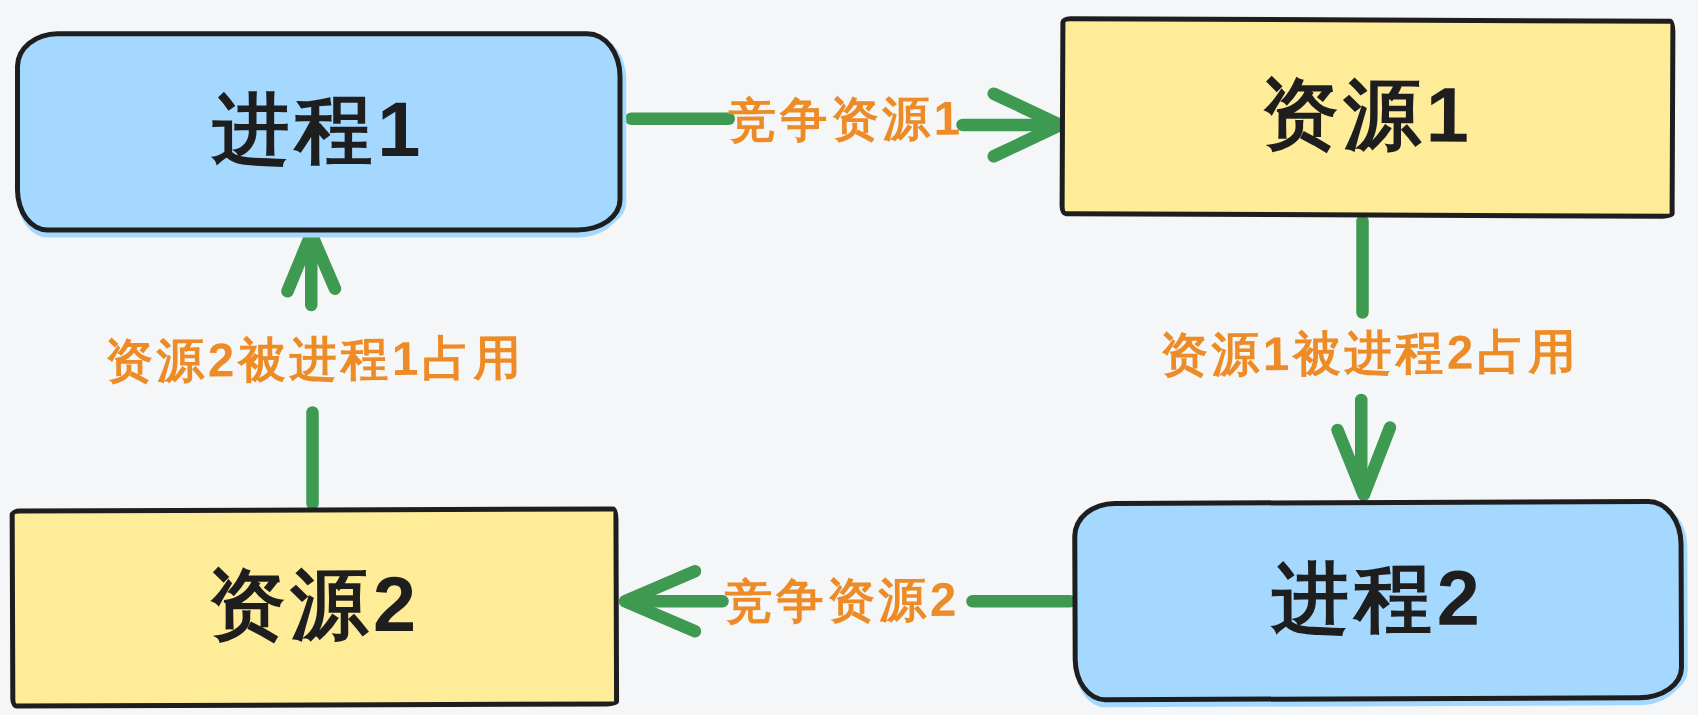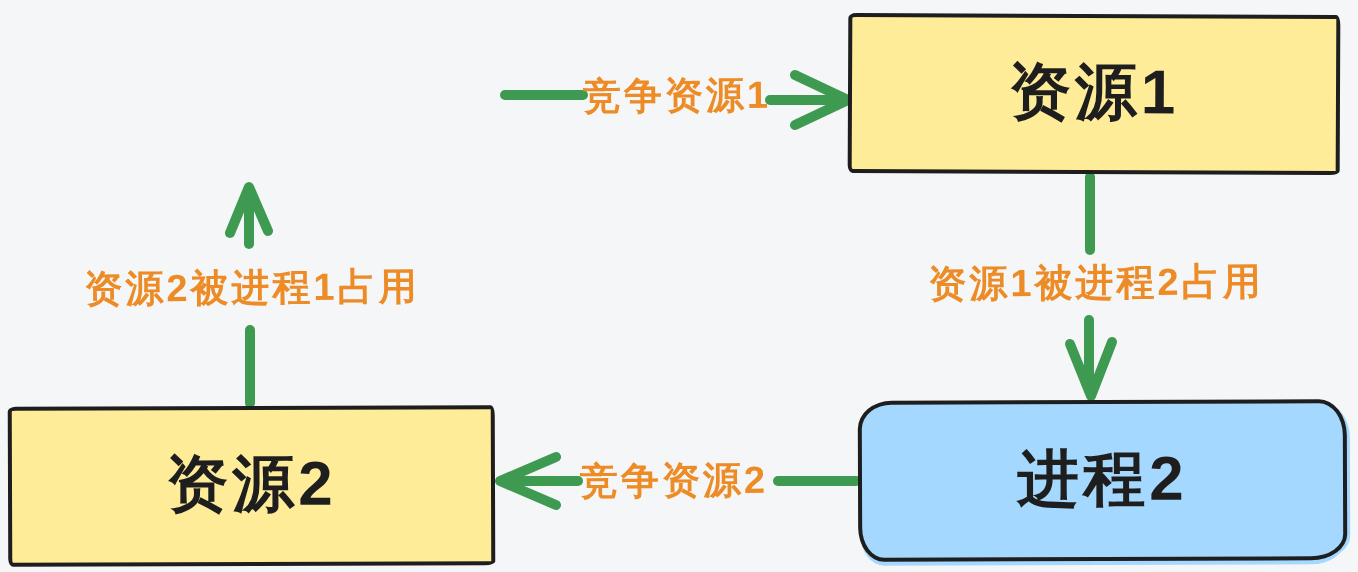--- a/index.html
+++ b/index.html
@@ -90,20 +90,23 @@
       <path class="arrow-stroke" d="M578 481 L508 481"></path>
       <polyline class="arrow-stroke" points="556,457 500,481 556,505"></polyline>
     </g>
     <g>
       <path class="arrow-stroke" d="M250 403 L250 330"></path>
       <path class="arrow-stroke" d="M249 244 L249 194"></path>
       <polyline class="arrow-stroke" points="230,233 249,187 268,231"></polyline>
     </g>
   </svg>
 
+  <div class="node process pos-process1">
+    <span class="node-label">进程1</span>
+  </div>
 
   <div class="node resource pos-resource1">
     <span class="node-label">资源1</span>
   </div>
 
   <div class="node resource pos-resource2">
     <span class="node-label">资源2</span>
   </div>
 
   <div class="node process pos-process2">

